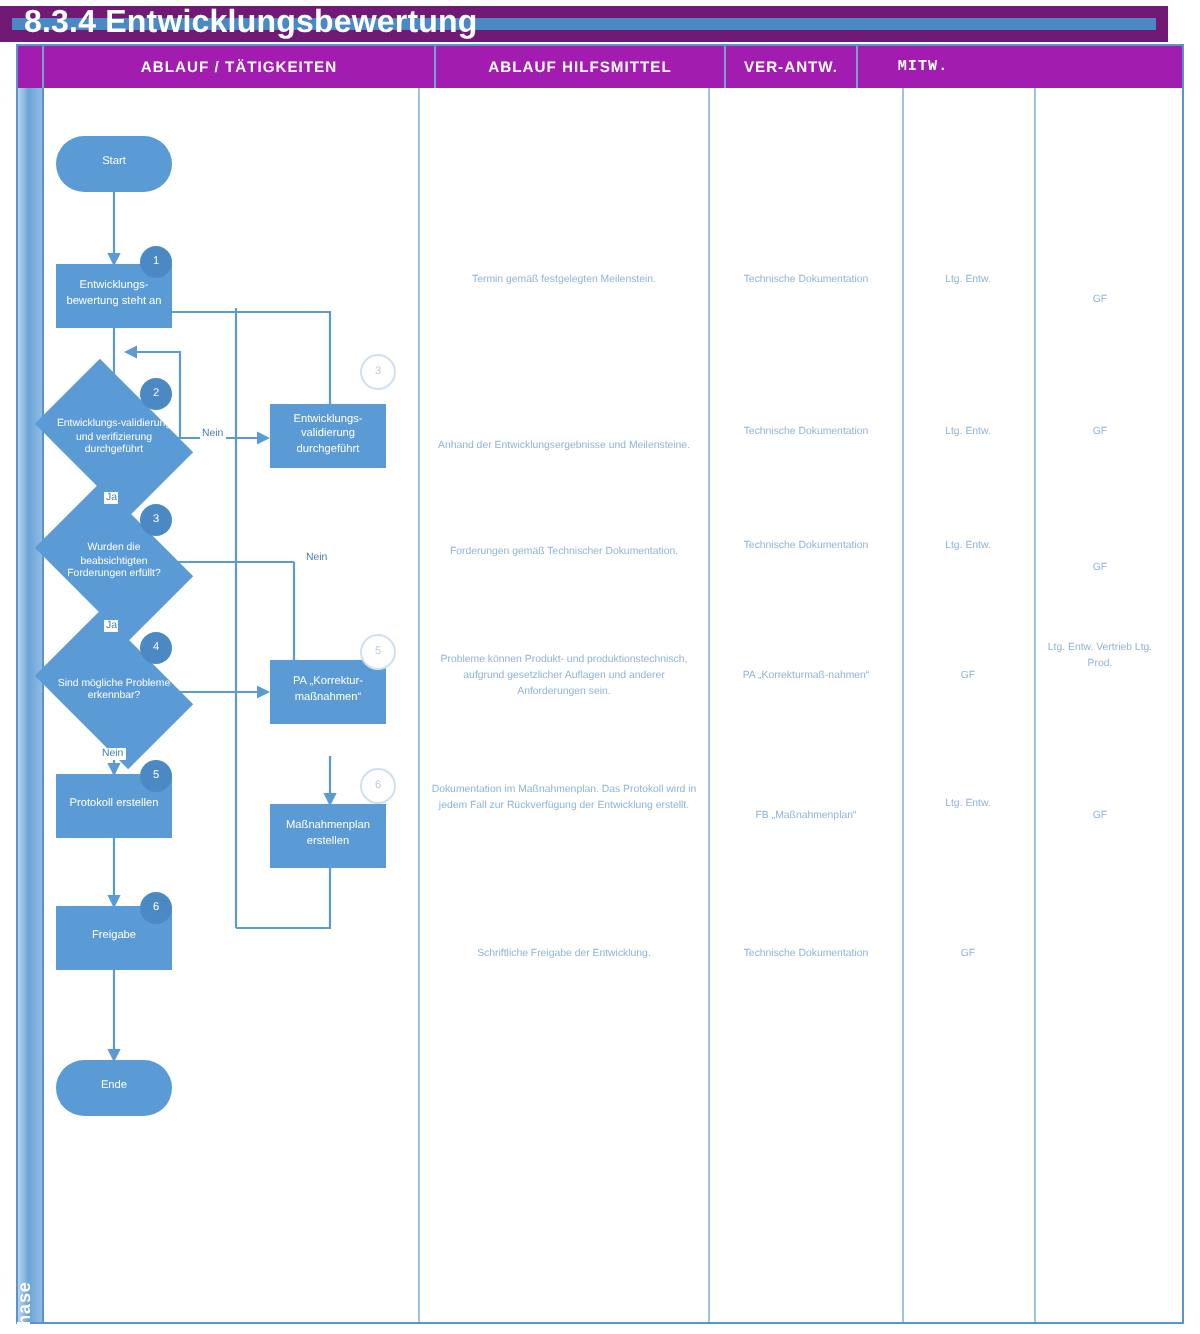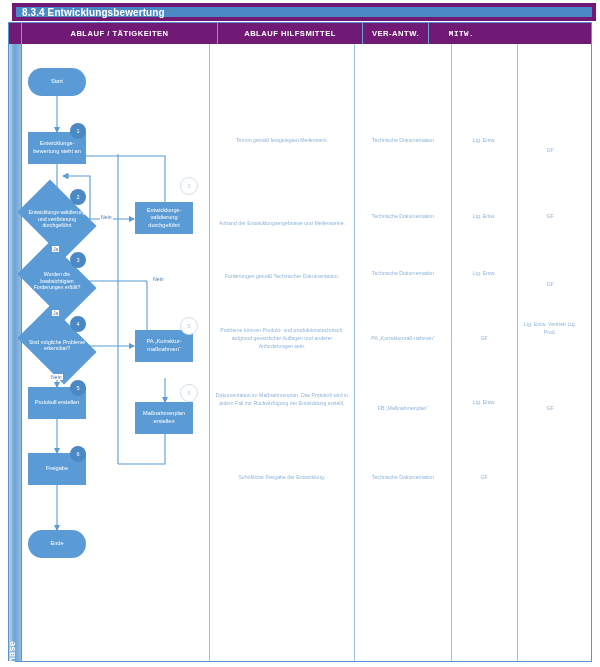--- a/index.html
+++ b/index.html
@@ -6,25 +6,25 @@
   body{
     width:600px;height:667px;
     background:#ffffff;
     font-family:"Liberation Sans", sans-serif;
     overflow:hidden;
   }
   .page{position:relative;width:600px;height:667px;}
 
   
   .title-bar{
-    position:absolute;left:12px;top:3px;width:584px;height:18px;
+    position:absolute;left:0;top:3px;width:584px;height:18px;
     background:#4a89c4;
-    border:4px solid #701a75;
+    border:6px solid #701a75;
     color:#ffffff;
-    font-size:10px;font-weight:bold;
+    font-size:16px;font-weight:bold;
     display:flex;align-items:center;
     padding-left:6px;box-sizing:border-box;
     letter-spacing:0.1px;
   }
 
   
   .frame{
     position:absolute;left:8px;top:22px;width:584px;height:640px;
     border:1px solid #5b94cc;
     box-sizing:border-box;
@@ -43,21 +43,21 @@
     width:60px;text-align:center;
     transform:rotate(-90deg);
     transform-origin:center bottom;
     color:#ffffff;font-size:9px;font-weight:bold;
     letter-spacing:0.4px;
   }
 
   
   .hdr-row{
     position:absolute;left:9px;top:23px;width:582px;height:21px;
-    background:#701a75;
+    background:#a21caf;
     display:flex;box-sizing:border-box;
   }
   .hdr-cell{
     color:#ffffff;font-size:7.6px;font-weight:bold;
     display:flex;align-items:center;justify-content:center;
     text-align:center;letter-spacing:0.5px;
     border-right:1px solid #6fa3d3;
     box-sizing:border-box;
     height:100%;
   }

